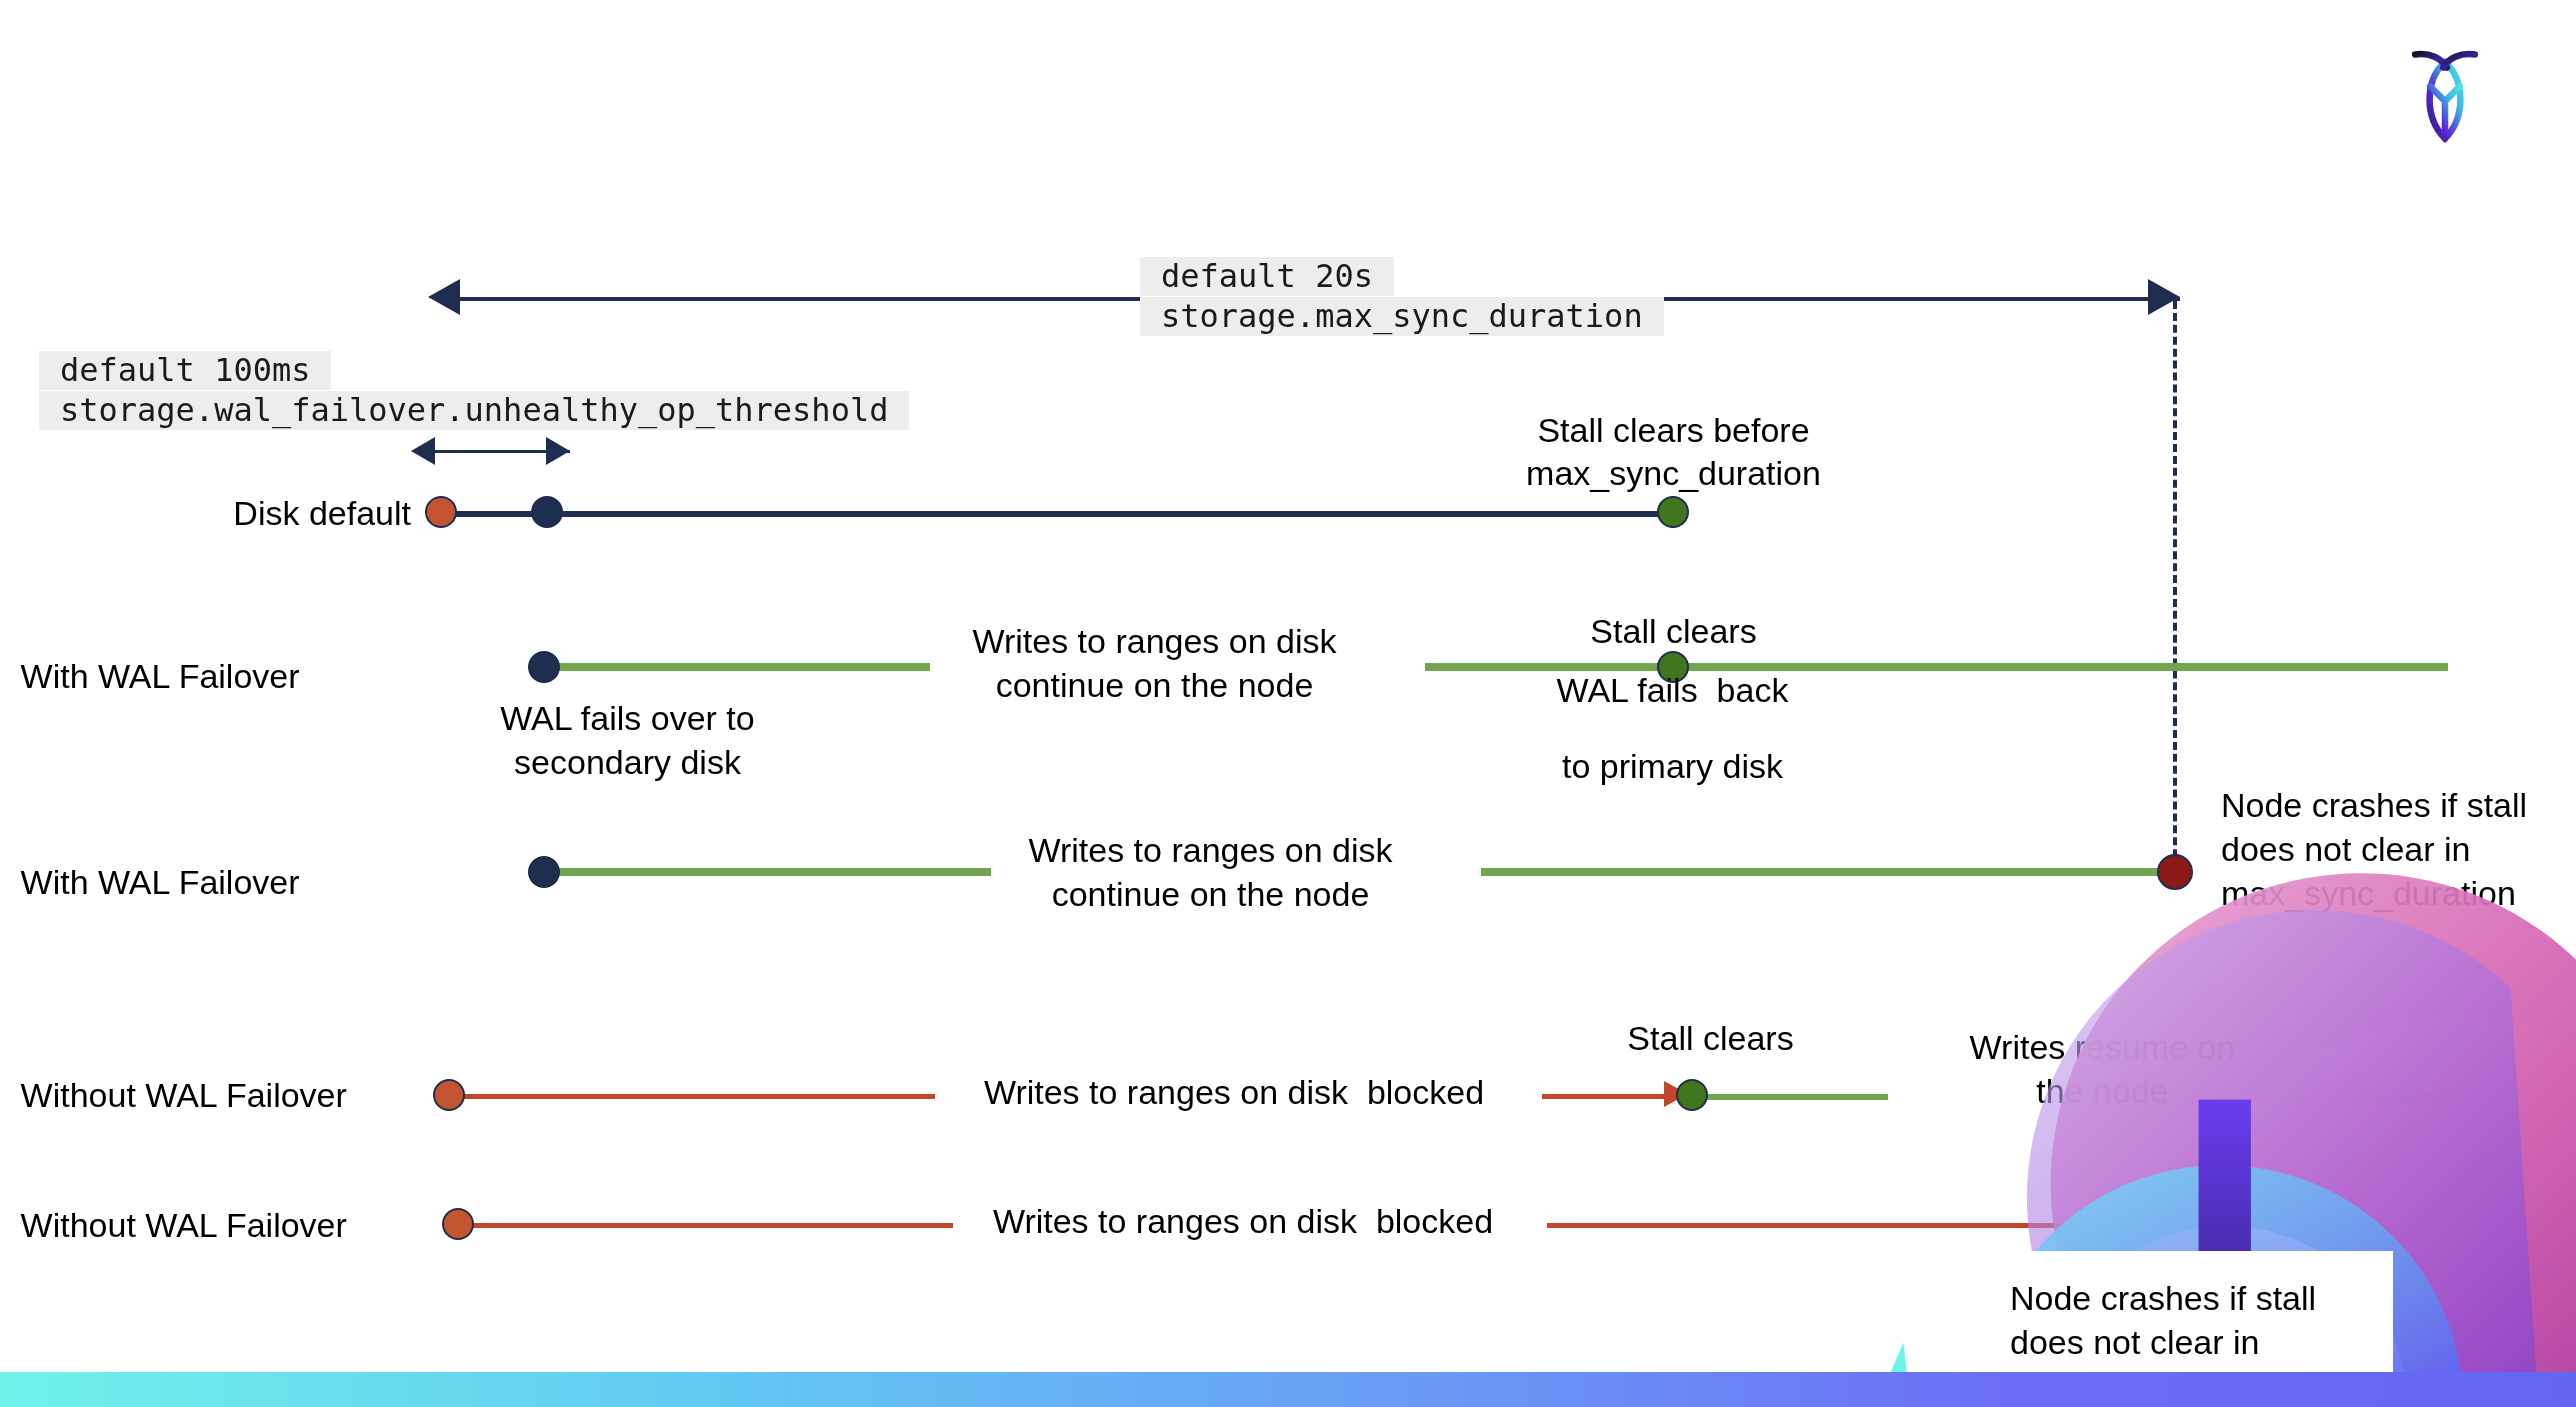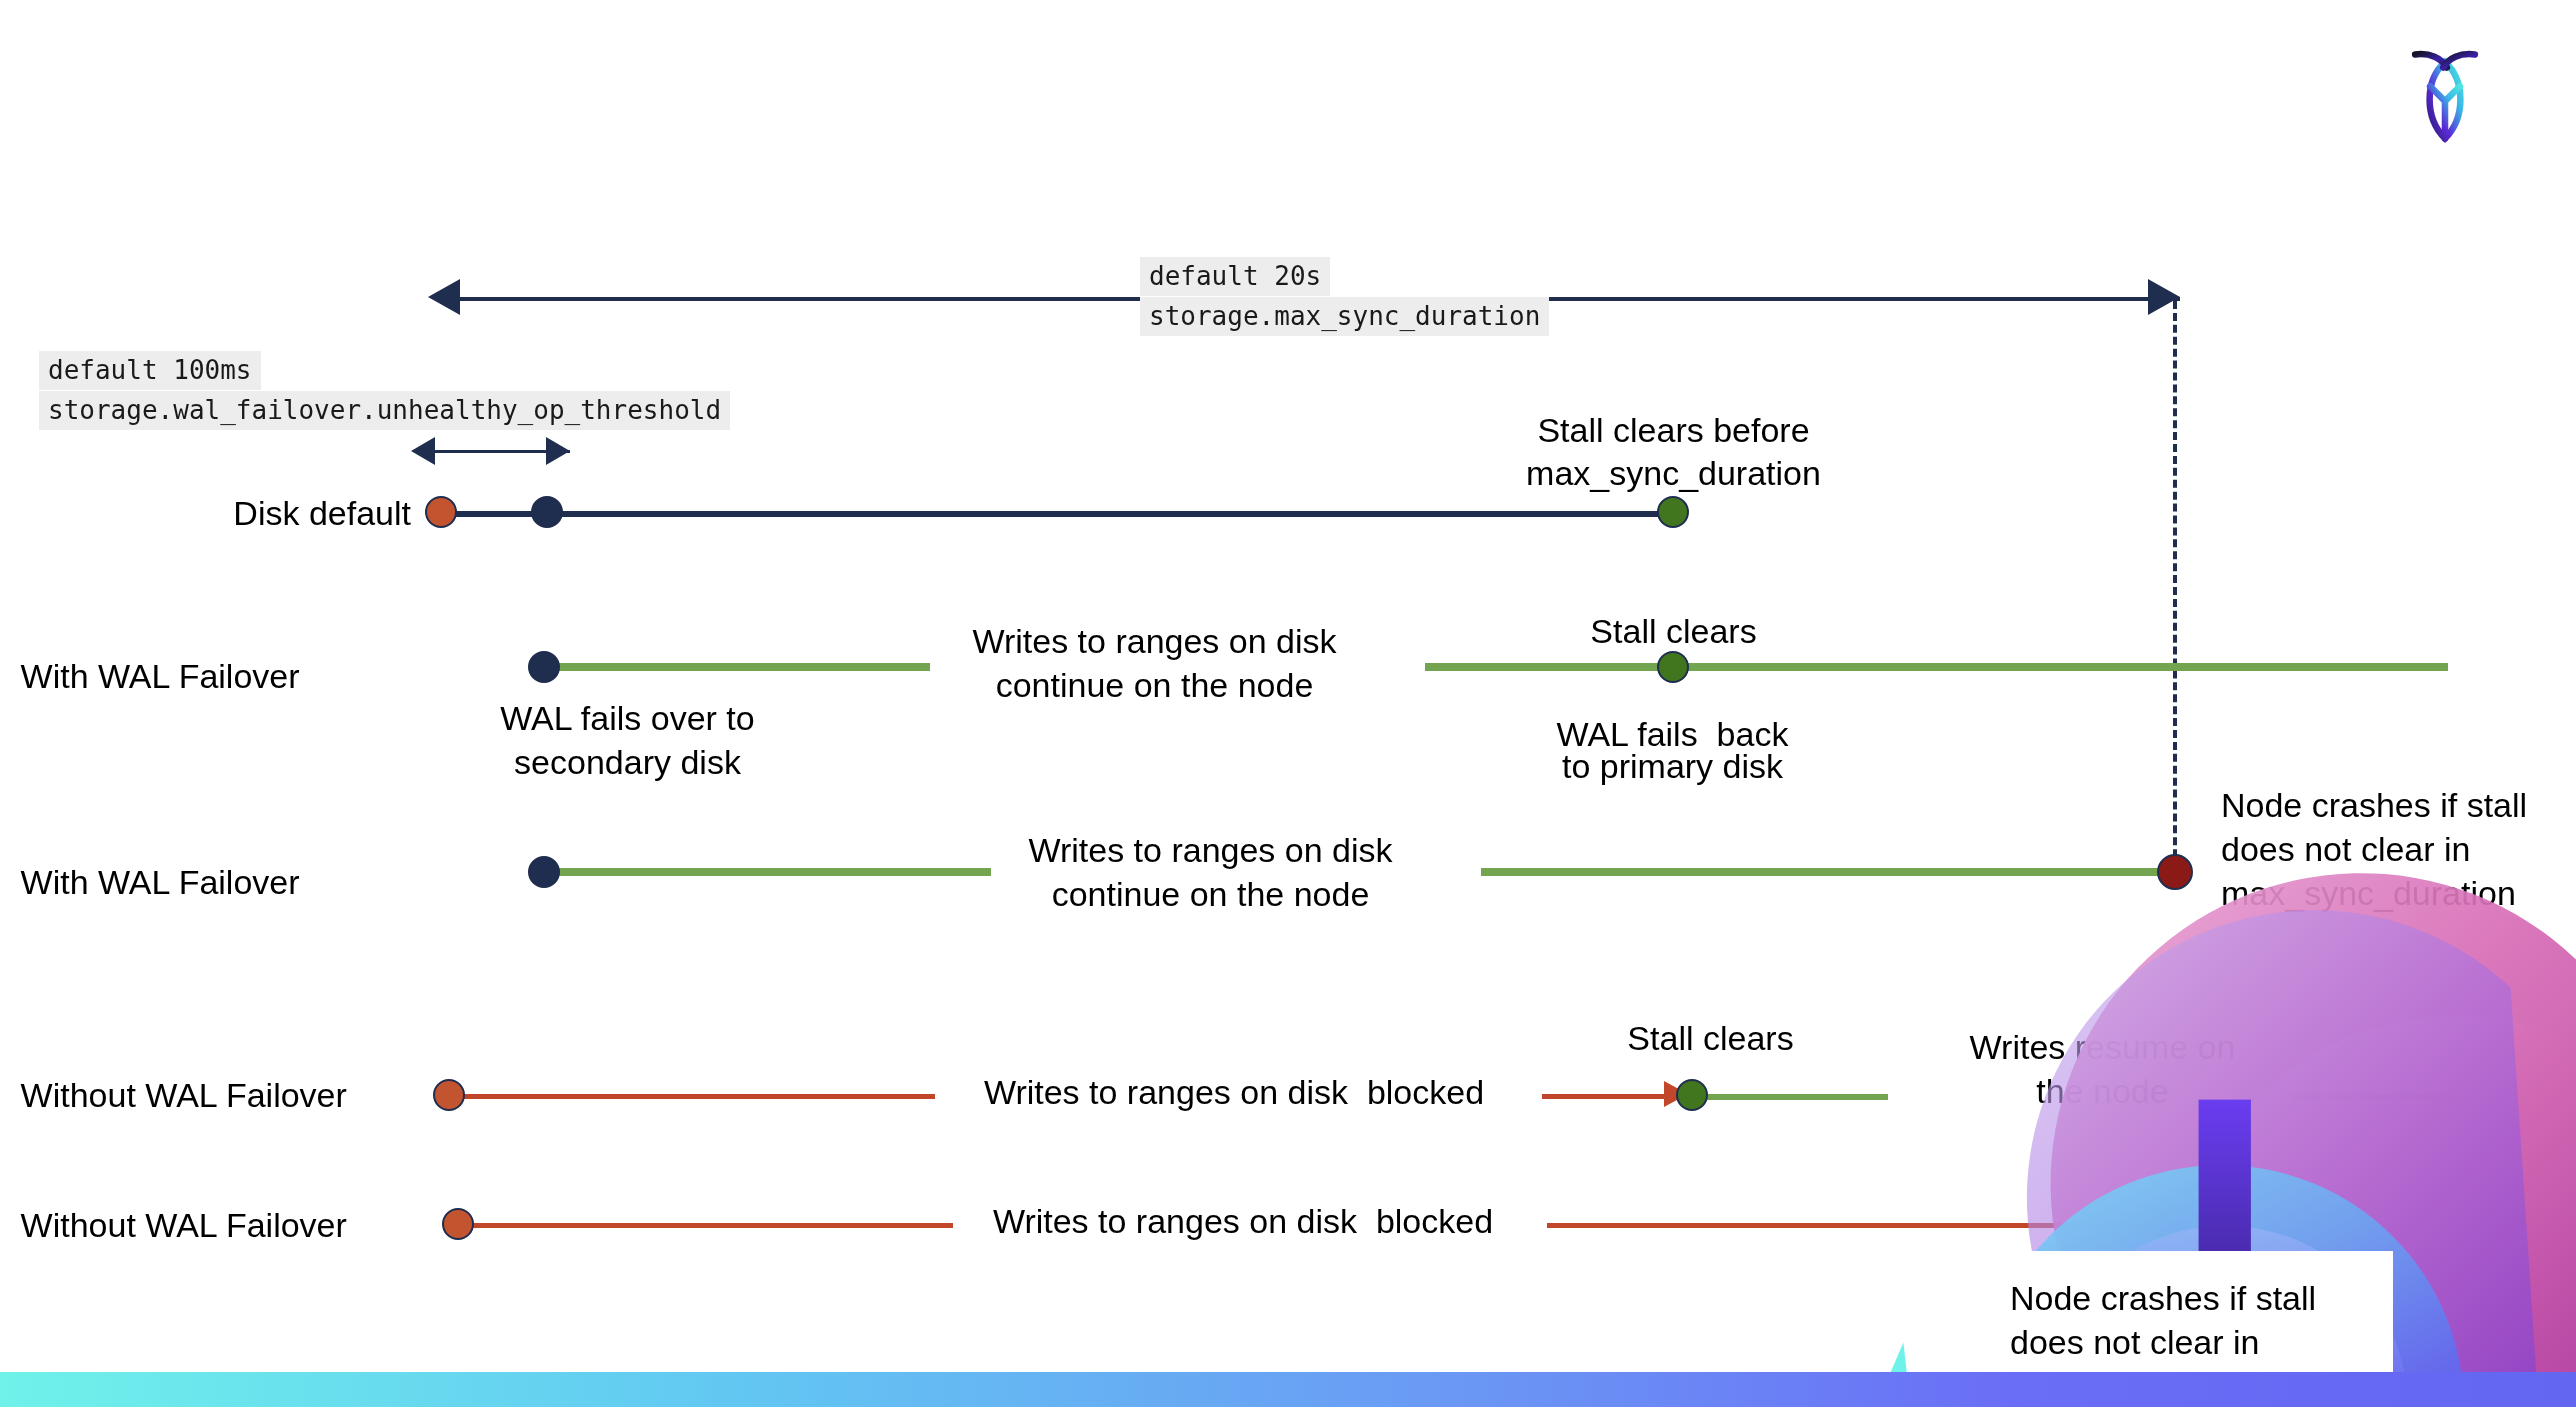--- a/index.html
+++ b/index.html
@@ -35,26 +35,26 @@
     left: 2389px;
     top: 28px;
     width: 112px;
     height: 122px;
   }
 
   
   .code-chip {
     position: absolute;
     font-family: "DejaVu Sans Mono", "Liberation Mono", monospace;
-    font-size: 26px;
+    font-size: 32px;
     line-height: 39px;
     color: #1a1a1a;
     background: #ededed;
     white-space: nowrap;
-    padding: 0 9px;
+    padding: 0 21px;
   }
 
   
   .lbl {
     position: absolute;
     font-family: "Liberation Sans", sans-serif;
     font-size: 34px;
     line-height: 45px;
     color: #000000;
     white-space: pre;
@@ -224,21 +224,21 @@
   <div class="dot green" style="left:1657px; top:651px; width:32px; height:32px;"></div>
 
   <div class="lbl center" style="left:935px; top:619px; width:439px;">Writes to ranges on disk</div>
   <div class="lbl center" style="left:935px; top:663px; width:439px;">continue on the node</div>
 
   <div class="lbl center" style="left:1477px; top:609px; width:393px;">Stall clears</div>
 
   <div class="lbl center" style="left:422px; top:740px; width:411px;">secondary disk</div>
   <div class="lbl center" style="left:422px; top:696px; width:411px;">WAL fails over to</div>
 
-  <div class="lbl center" style="left:1467px; top:712px; width:411px;">WAL fails  back</div>
+  <div class="lbl center" style="left:1467px; top:668px; width:411px;">WAL fails  back</div>
   <div class="lbl center" style="left:1467px; top:744px; width:411px;">to primary disk</div>
 
   <div class="lbl" style="left:20.6px; top:860px; width:374px;">With WAL Failover</div>
 
   <div class="line green" style="left:542px; top:868px; width:449px; border-top-width:8.4px;"></div>
   <div class="line green" style="left:1481px; top:868px; width:696px; border-top-width:8.4px;"></div>
   <div class="dot navy" style="left:528px; top:856px; width:32px; height:32px;"></div>
   <div class="dot dark-red" style="left:2157px; top:854px; width:36px; height:36px;"></div>
 
   <div class="lbl center" style="left:991px; top:828px; width:439px;">Writes to ranges on disk</div>

